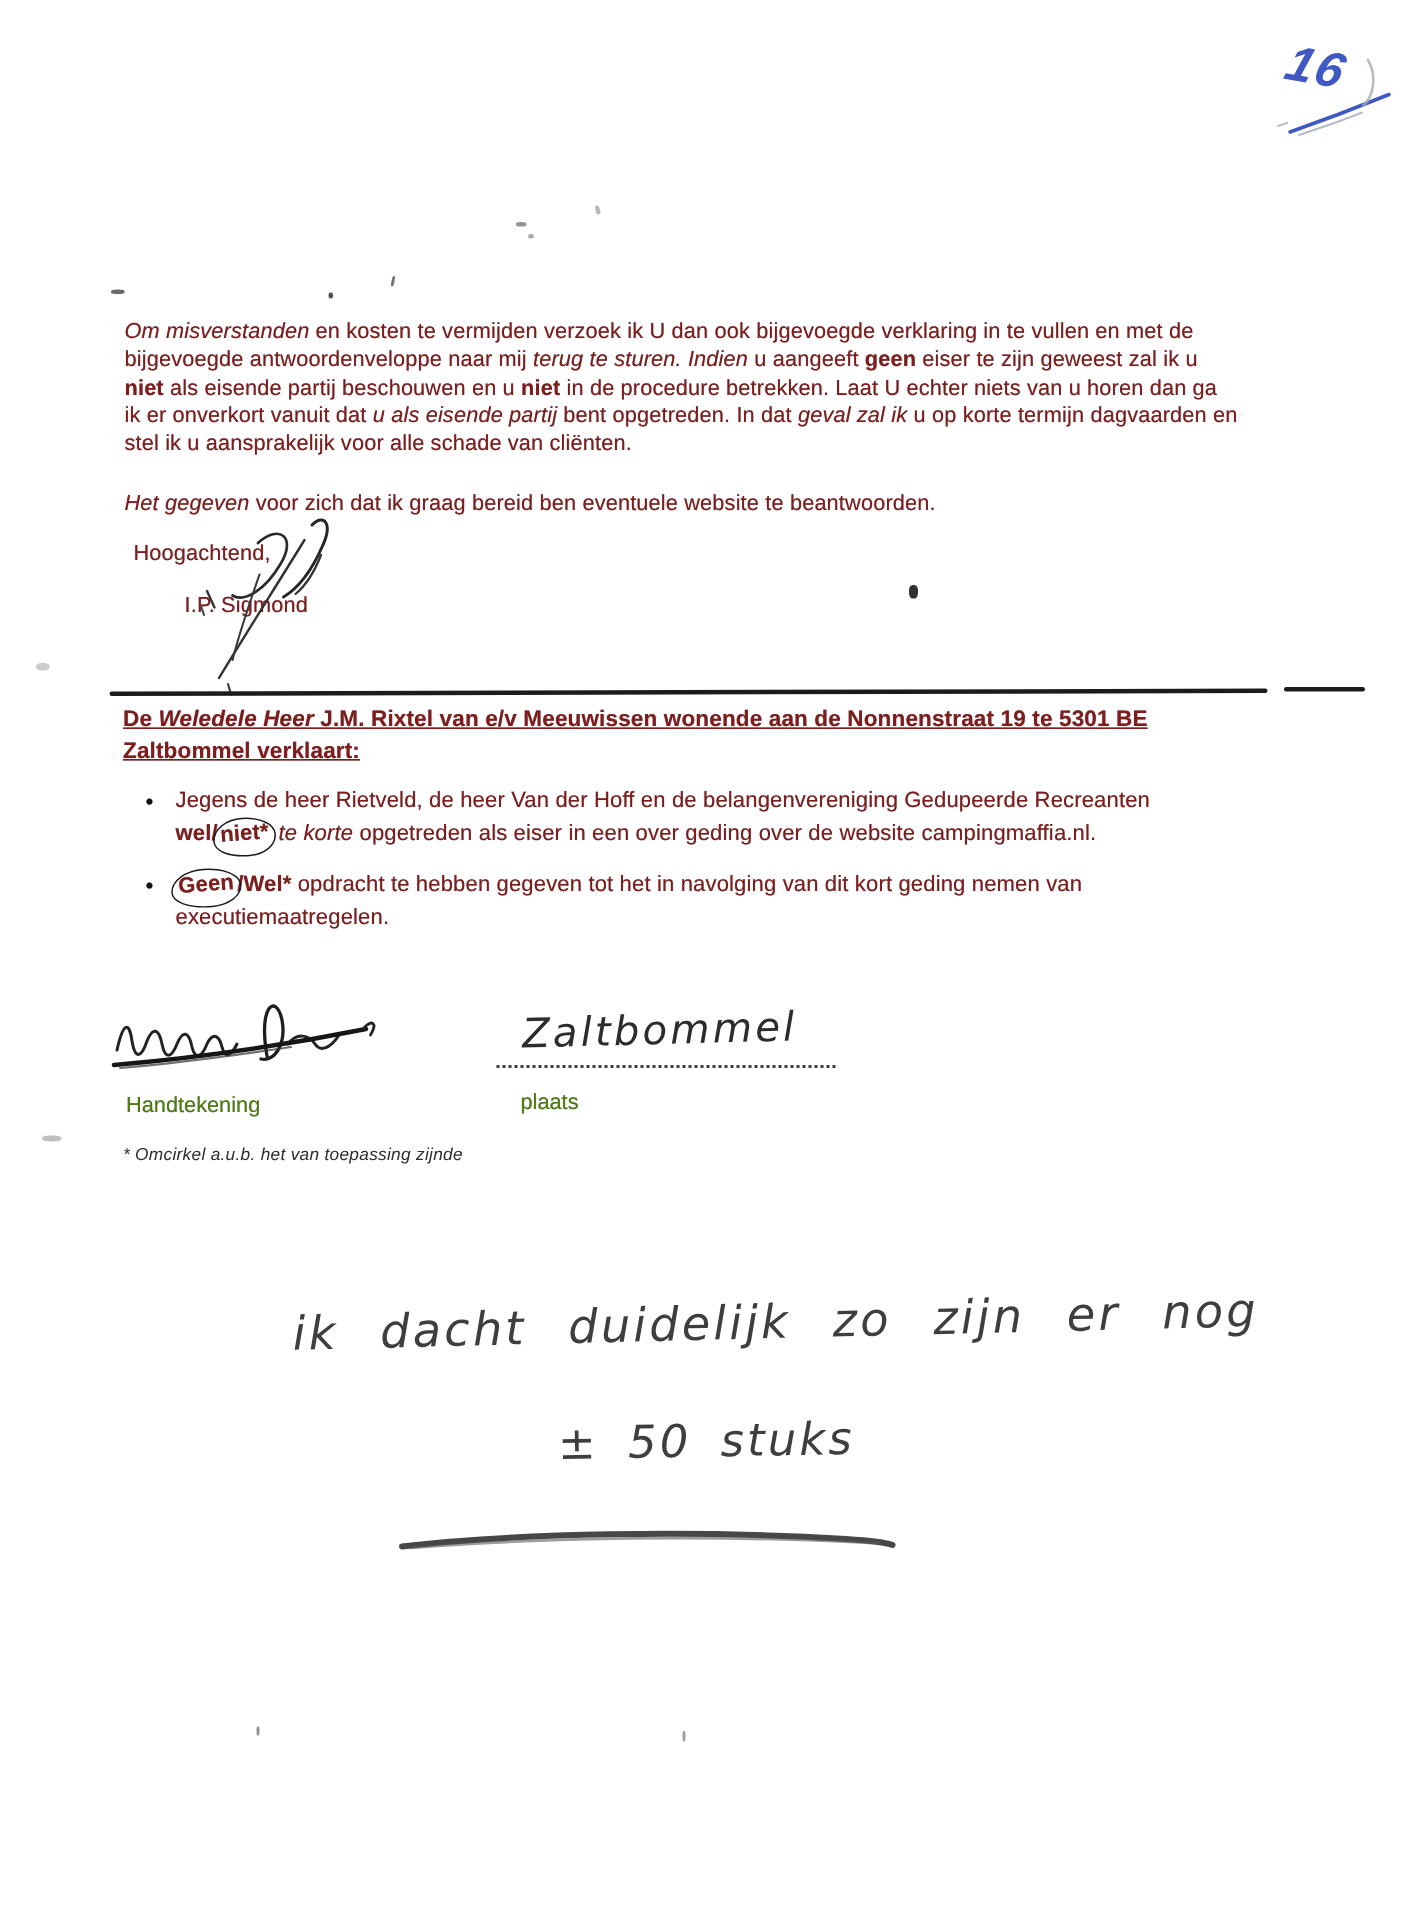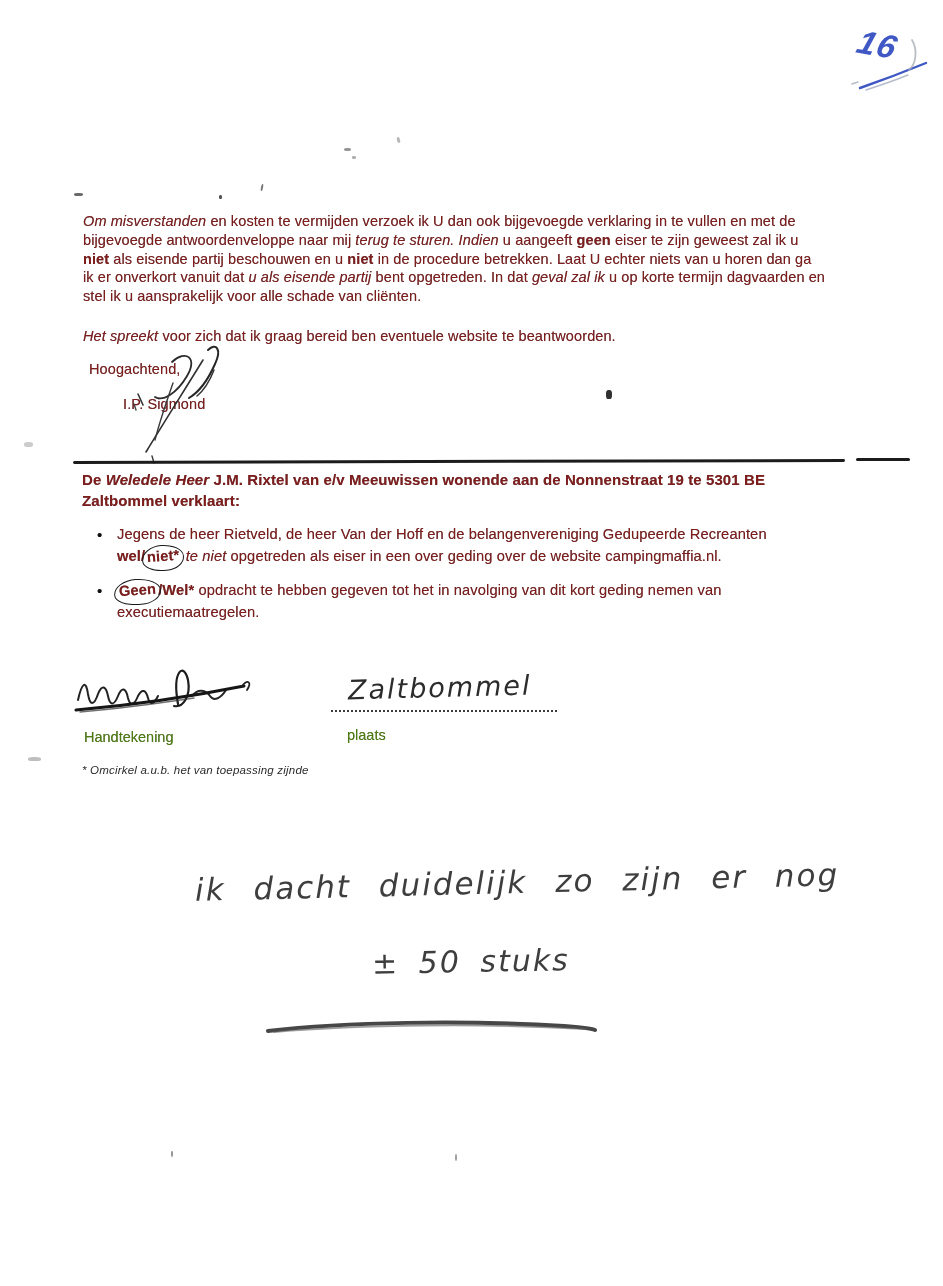--- a/index.html
+++ b/index.html
@@ -119,44 +119,44 @@
   </div>
   <svg class="abs" style="left:846px;top:18px;" width="90" height="78" viewBox="0 0 90 78">
     <path d="M14,70 C34,63 58,54 80,45" stroke="#3f58c4" stroke-width="2.4"></path>
     <path d="M20,72 C38,66 50,62 62,57" stroke="#94a0b4" stroke-width="1.4" opacity="0.7"></path>
     <path d="M66,22 C72,32 70,46 63,52" stroke="#a7adb5" stroke-width="1.8" opacity="0.8"></path>
     <path d="M6,66 l6,-2" stroke="#9aa2ac" stroke-width="1.5" opacity="0.7"></path>
   </svg>
 
   <div class="abs doc-text" style="left:83px;top:212px;width:742px;"><span class="i">Om misverstanden</span><span> en kosten te vermijden verzoek ik U dan ook bijgevoegde verklaring in te vullen en met de bijgevoegde antwoordenveloppe naar mij </span><span class="i">terug te sturen. Indien</span><span> u aangeeft </span><span class="b">geen</span><span> eiser te zijn geweest zal ik u </span><span class="b">niet</span><span> als eisende partij beschouwen en u </span><span class="b">niet</span><span> in de procedure betrekken. Laat U echter niets van u horen dan ga ik er onverkort vanuit dat </span><span class="i">u als eisende partij</span><span> bent opgetreden. In dat </span><span class="i">geval zal ik</span><span> u op korte termijn dagvaarden en stel ik u aansprakelijk voor alle schade van cliënten.</span></div>
 
-  <div class="abs doc-text" style="left:83px;top:327px;width:742px;"><span class="i">Het spreekt</span><span> voor zich dat ik graag bereid ben eventuele website te beantwoorden.</span></div>
+  <div class="abs doc-text" style="left:83px;top:327px;width:742px;"><span class="i">Het gegeven</span><span> voor zich dat ik graag bereid ben eventuele website te beantwoorden.</span></div>
 
   <div class="abs doc-text" style="left:89px;top:360px;">Hoogachtend,</div>
 
   <div class="abs doc-text" style="left:83px;top:395px;margin-left:40px;">I.P. Sigmond</div>
 
   <svg class="abs" style="left:110px;top:340px;" width="132" height="126" viewBox="0 0 132 126">
     <path d="M98,10 C106,2 112,9 105,24 C98,40 89,52 79,58" stroke="#262626" stroke-width="2"></path>
     <path d="M62,22 C76,9 88,18 77,36 C67,53 53,62 45,57" stroke="#2b2b2b" stroke-width="1.8"></path>
     <path d="M93,20 C72,54 53,84 36,112" stroke="#303030" stroke-width="1.6"></path>
     <path d="M63,43 C55,66 49,84 45,100" stroke="#3a3a3a" stroke-width="1.4"></path>
     <path d="M28,54 l5,11" stroke="#333" stroke-width="1.6"></path>
     <path d="M24,64 l2,6" stroke="#444" stroke-width="1.4"></path>
     <path d="M42,116 l2,7" stroke="#3a3a3a" stroke-width="1.4"></path>
     <path d="M104,30 C99,43 93,51 87,56" stroke="#343434" stroke-width="1.5"></path>
   </svg>
 
   <div class="abs rule" style="left:73px;top:460px;width:772px;transform:rotate(-0.15deg);"></div>
   <div class="abs rule" style="left:856px;top:458px;width:54px;height:2.5px;"></div>
 
-  <div class="abs doc-text heading" style="left:82px;top:470px;width:772px;"><span class="b">De </span><span class="b i">Weledele Heer</span><span class="b"> J.M. Rixtel van e/v Meeuwissen wonende aan de Nonnenstraat 19 te 5301 BE Zaltbommel verklaart:</span></div>
+  <div class="abs doc-text heading" style="left:82px;top:470px;width:772px;text-decoration:underline;"><span class="b">De </span><span class="b i">Weledele Heer</span><span class="b"> J.M. Rixtel van e/v Meeuwissen wonende aan de Nonnenstraat 19 te 5301 BE Zaltbommel verklaart:</span></div>
 
   <ul class="abs decl doc-text" style="left:117px;top:524px;">
-    <li><span>Jegens de heer Rietveld, de heer Van der Hoff en de belangenvereniging Gedupeerde Recreanten </span><span class="b">wel/</span><span class="b circ">niet*</span><span> </span><span class="i">te niet</span><span> opgetreden als eiser in een over geding over de website campingmaffia.nl.</span></li>
+    <li><span>Jegens de heer Rietveld, de heer Van der Hoff en de belangenvereniging Gedupeerde Recreanten </span><span class="b">wel/</span><span class="b circ">niet*</span><span> </span><span class="i">te korte</span><span> opgetreden als eiser in een over geding over de website campingmaffia.nl.</span></li>
     <li><span class="b circ">Geen</span><span class="b">/Wel*</span><span> opdracht te hebben gegeven tot het in navolging van dit kort geding nemen van executiemaatregelen.</span></li>
   </ul>
 
   <svg class="abs" style="left:74px;top:660px;" width="198" height="60" viewBox="0 0 198 60">
     <path d="M4,40 C8,22 12,20 14,34 C16,46 20,46 24,34 C28,24 32,26 34,36 C36,46 40,46 44,36 C48,26 52,28 54,38 C56,46 60,46 64,36 C68,28 72,30 74,38 C76,46 80,44 84,36" stroke="#222" stroke-width="2"></path>
     <path d="M104,44 C98,10 110,2 114,20 C117,36 109,48 100,46" stroke="#1d1d1d" stroke-width="2.2"></path>
     <path d="M118,36 C124,28 132,30 136,36 C140,42 147,38 152,30" stroke="#262626" stroke-width="2"></path>
     <path d="M2,50 C60,45 120,36 170,26" stroke="#161616" stroke-width="3"></path>
     <path d="M168,26 C174,19 178,22 173,30" stroke="#222" stroke-width="1.8"></path>
     <path d="M6,52 C40,49 80,44 120,38" stroke="#333" stroke-width="1.4" opacity="0.7"></path>

